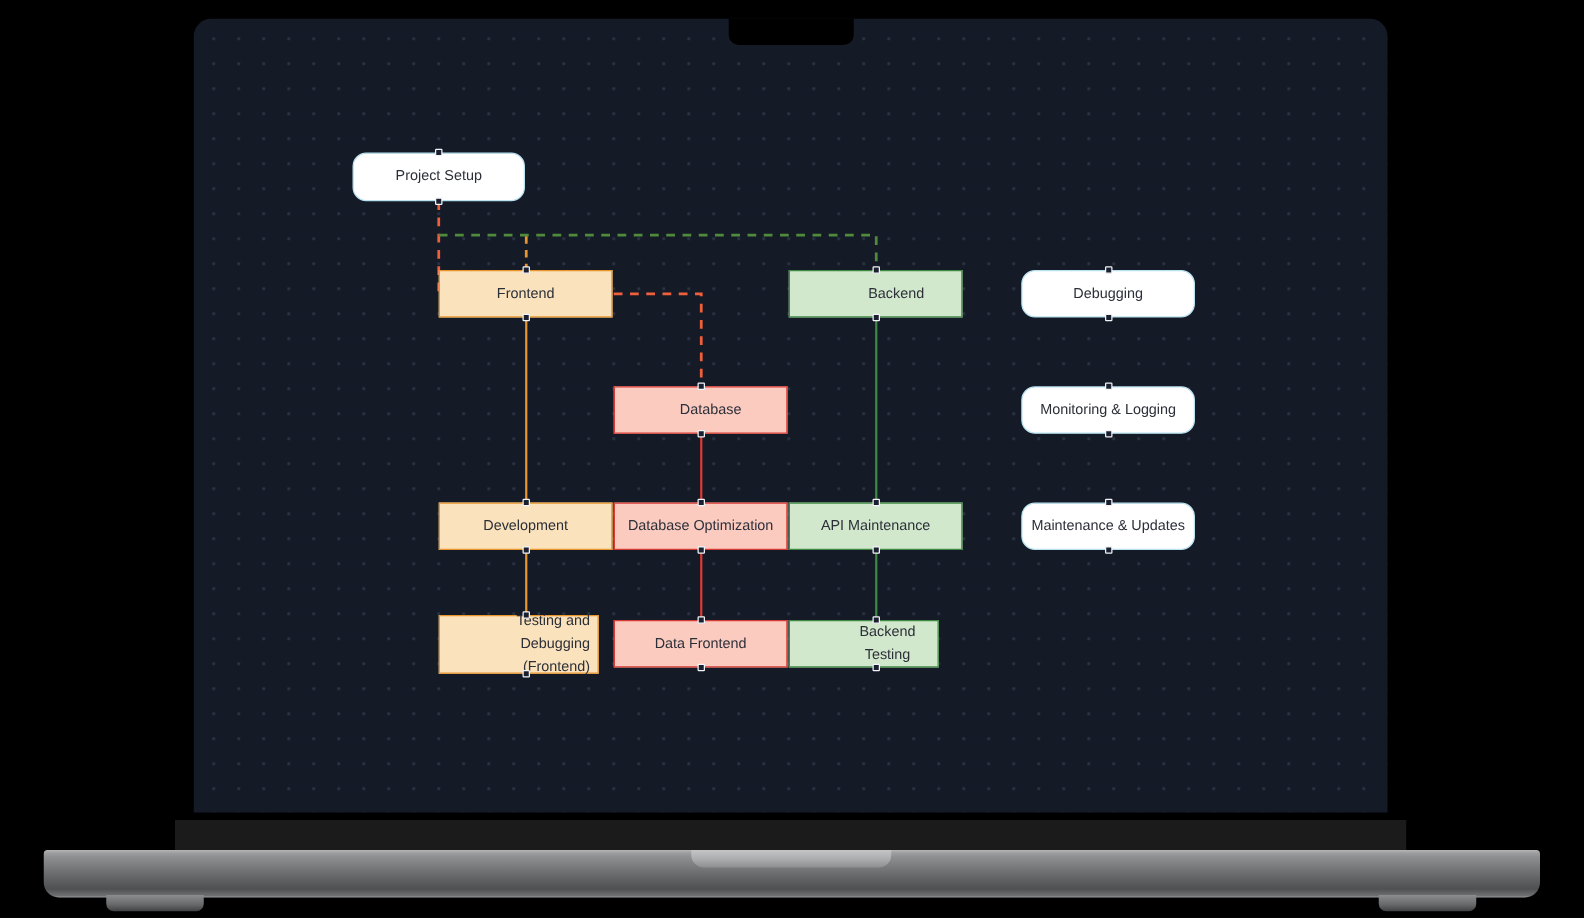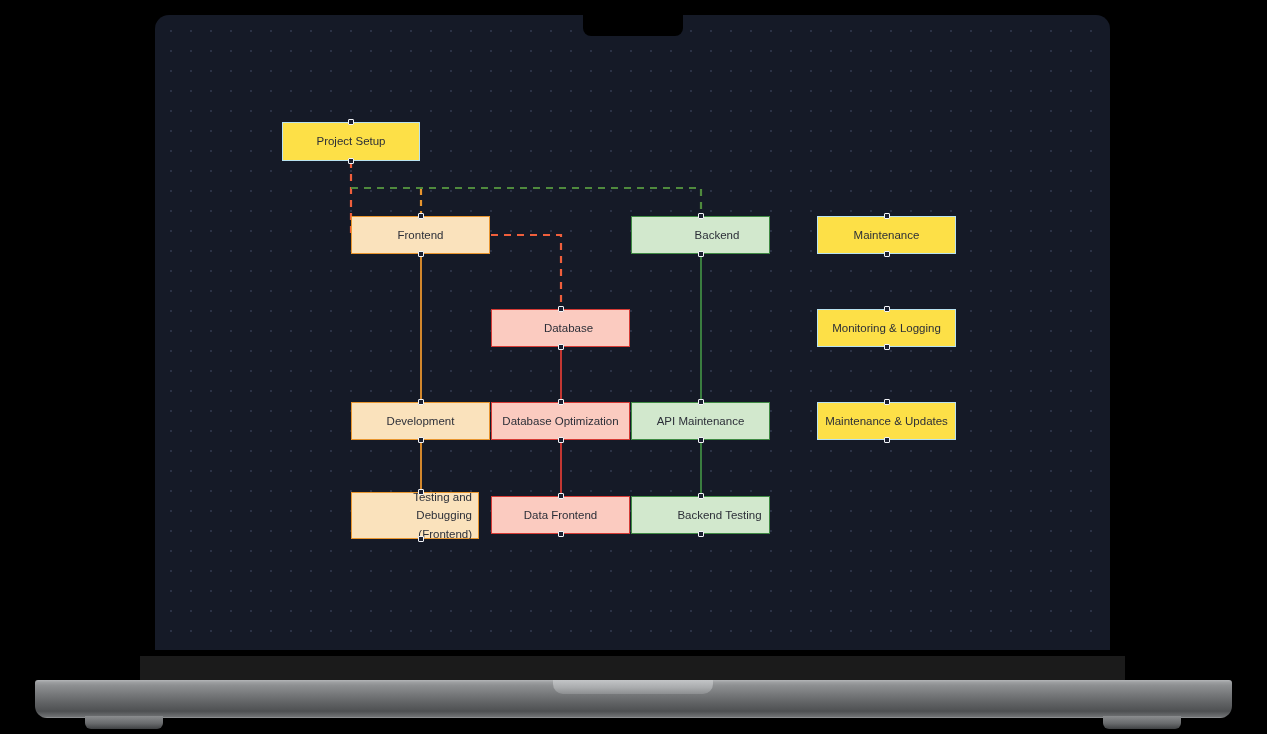--- a/index.html
+++ b/index.html
@@ -76,21 +76,21 @@
     align-items: center;
     justify-content: center;
     text-align: center;
     font-size: 11.5px;
     line-height: 1.6;
     color: #2c2f38;
     border-style: solid;
     border-width: 1px;
     padding: 2px 6px;
   }
-  .node.blue   { background: #fde047; border-color: #b8e2f0; }
+  .node.blue   { background: #ffffff; border-color: #b8e2f0; border-radius: 11px; }
   .node.orange { background: #fae2bc; border-color: #e8952e; }
   .node.red    { background: #fbcbc0; border-color: #d63b35; }
   .node.green  { background: #d2e8cd; border-color: #3f8a43; }
 
   .handle {
     position: absolute;
     width: 6px; height: 6px;
     margin-left: -3px; margin-top: -3px;
     background: #1b2030;
     border: 1.5px solid #f2f4f8;
@@ -135,21 +135,21 @@
           <div class="node blue" style="left: 127px; top: 107px; width: 138px; height: 39px;">
             <span style="white-space: pre-line;">Project Setup</span>
           </div>
           <div class="node orange" style="left: 196px; top: 201px; width: 139px; height: 38px;">
             <span style="white-space: pre-line;">Frontend</span>
           </div>
           <div class="node green" style="left: 476px; top: 201px; width: 139px; height: 38px; padding-left: 39px;">
             <span style="white-space: pre-line;">Backend</span>
           </div>
           <div class="node blue" style="left: 662px; top: 201px; width: 139px; height: 38px;">
-            <span style="white-space: pre-line;">Maintenance</span>
+            <span style="white-space: pre-line;">Debugging</span>
           </div>
           <div class="node red" style="left: 336px; top: 294px; width: 139px; height: 38px;">
             <span style="white-space: pre-line; padding-left: 16px;">Database</span>
           </div>
           <div class="node blue" style="left: 662px; top: 294px; width: 139px; height: 38px;">
             <span style="white-space: pre-line;">Monitoring &amp; Logging</span>
           </div>
           <div class="node orange" style="left: 196px; top: 387px; width: 139px; height: 38px;">
             <span style="white-space: pre-line;">Development</span>
           </div>
@@ -162,21 +162,21 @@
           <div class="node blue" style="left: 662px; top: 387px; width: 139px; height: 38px;">
             <span style="white-space: pre-line;">Maintenance &amp; Updates</span>
           </div>
           <div class="node orange" style="left: 196px; top: 477px; width: 128px; height: 47px; text-align: right;">
             <span style="white-space: pre-line;">Testing and Debugging
 (Frontend)</span>
           </div>
           <div class="node red" style="left: 336px; top: 481px; width: 139px; height: 38px;">
             <span style="white-space: pre-line;">Data Frontend</span>
           </div>
-          <div class="node green" style="left: 476px; top: 481px; width: 139px; height: 38px; padding-left: 44px;">
+          <div class="node green" style="left: 476px; top: 481px; width: 120px; height: 38px; padding-left: 44px;">
             <span style="white-space: pre-line;">Backend Testing</span>
           </div>
         </div>
       <div id="handles-layer">
           <div class="handle" style="left: 196px; top: 107px;"></div>
           <div class="handle" style="left: 196px; top: 146px;"></div>
           <div class="handle" style="left: 265.5px; top: 201px;"></div>
           <div class="handle" style="left: 265.5px; top: 239px;"></div>
           <div class="handle" style="left: 545.5px; top: 201px;"></div>
           <div class="handle" style="left: 545.5px; top: 239px;"></div>

